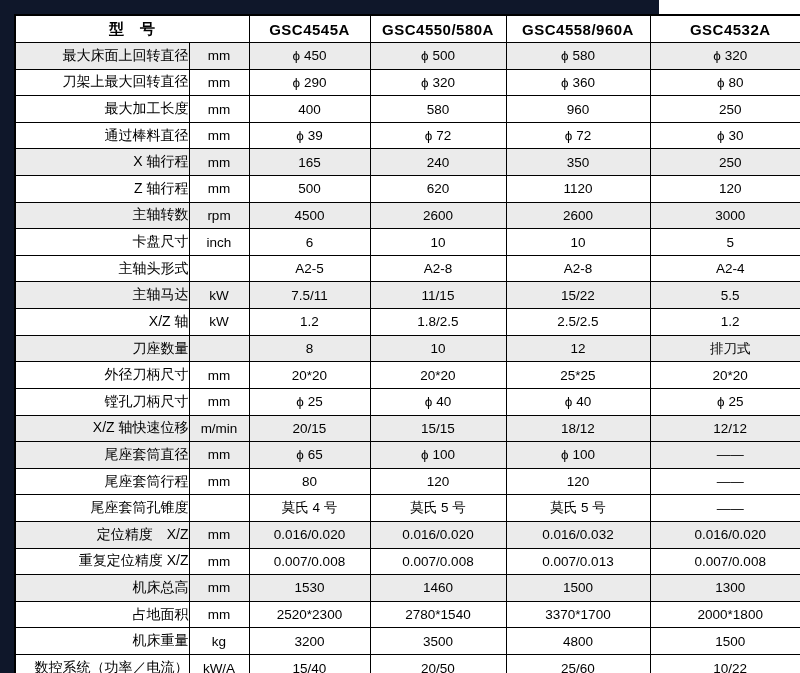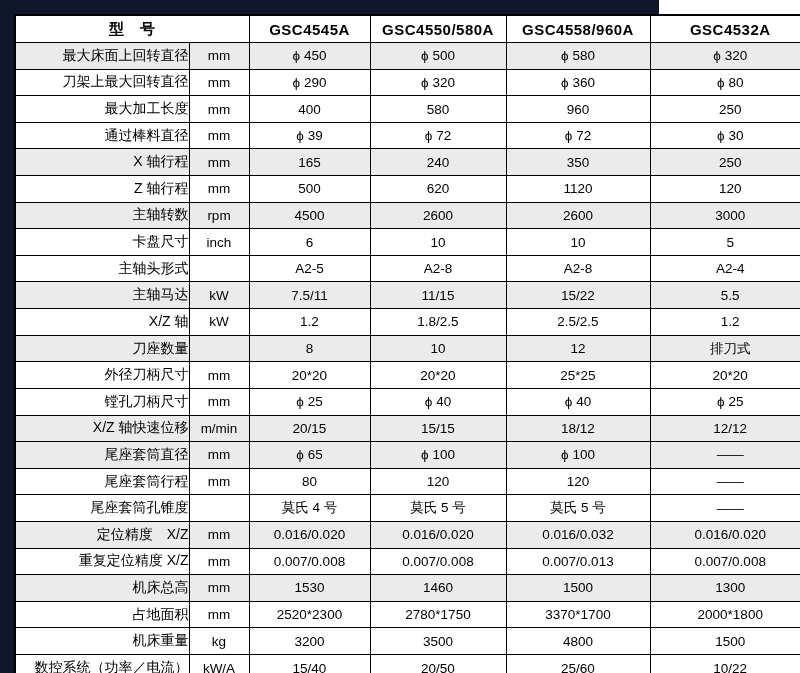--- a/index.html
+++ b/index.html
@@ -246,21 +246,21 @@
           <td class="unit-cell">mm</td>
           <td class="value-cell">1530</td>
           <td class="value-cell">1460</td>
           <td class="value-cell">1500</td>
           <td class="value-cell">1300</td>
         </tr>
         <tr>
           <td class="label-cell">占地面积</td>
           <td class="unit-cell">mm</td>
           <td class="value-cell">2520*2300</td>
-          <td class="value-cell">2780*1750</td>
+          <td class="value-cell">2780*1540</td>
           <td class="value-cell">3370*1700</td>
           <td class="value-cell">2000*1800</td>
         </tr>
         <tr>
           <td class="label-cell">机床重量</td>
           <td class="unit-cell">kg</td>
           <td class="value-cell">3200</td>
           <td class="value-cell">3500</td>
           <td class="value-cell">4800</td>
           <td class="value-cell">1500</td>

